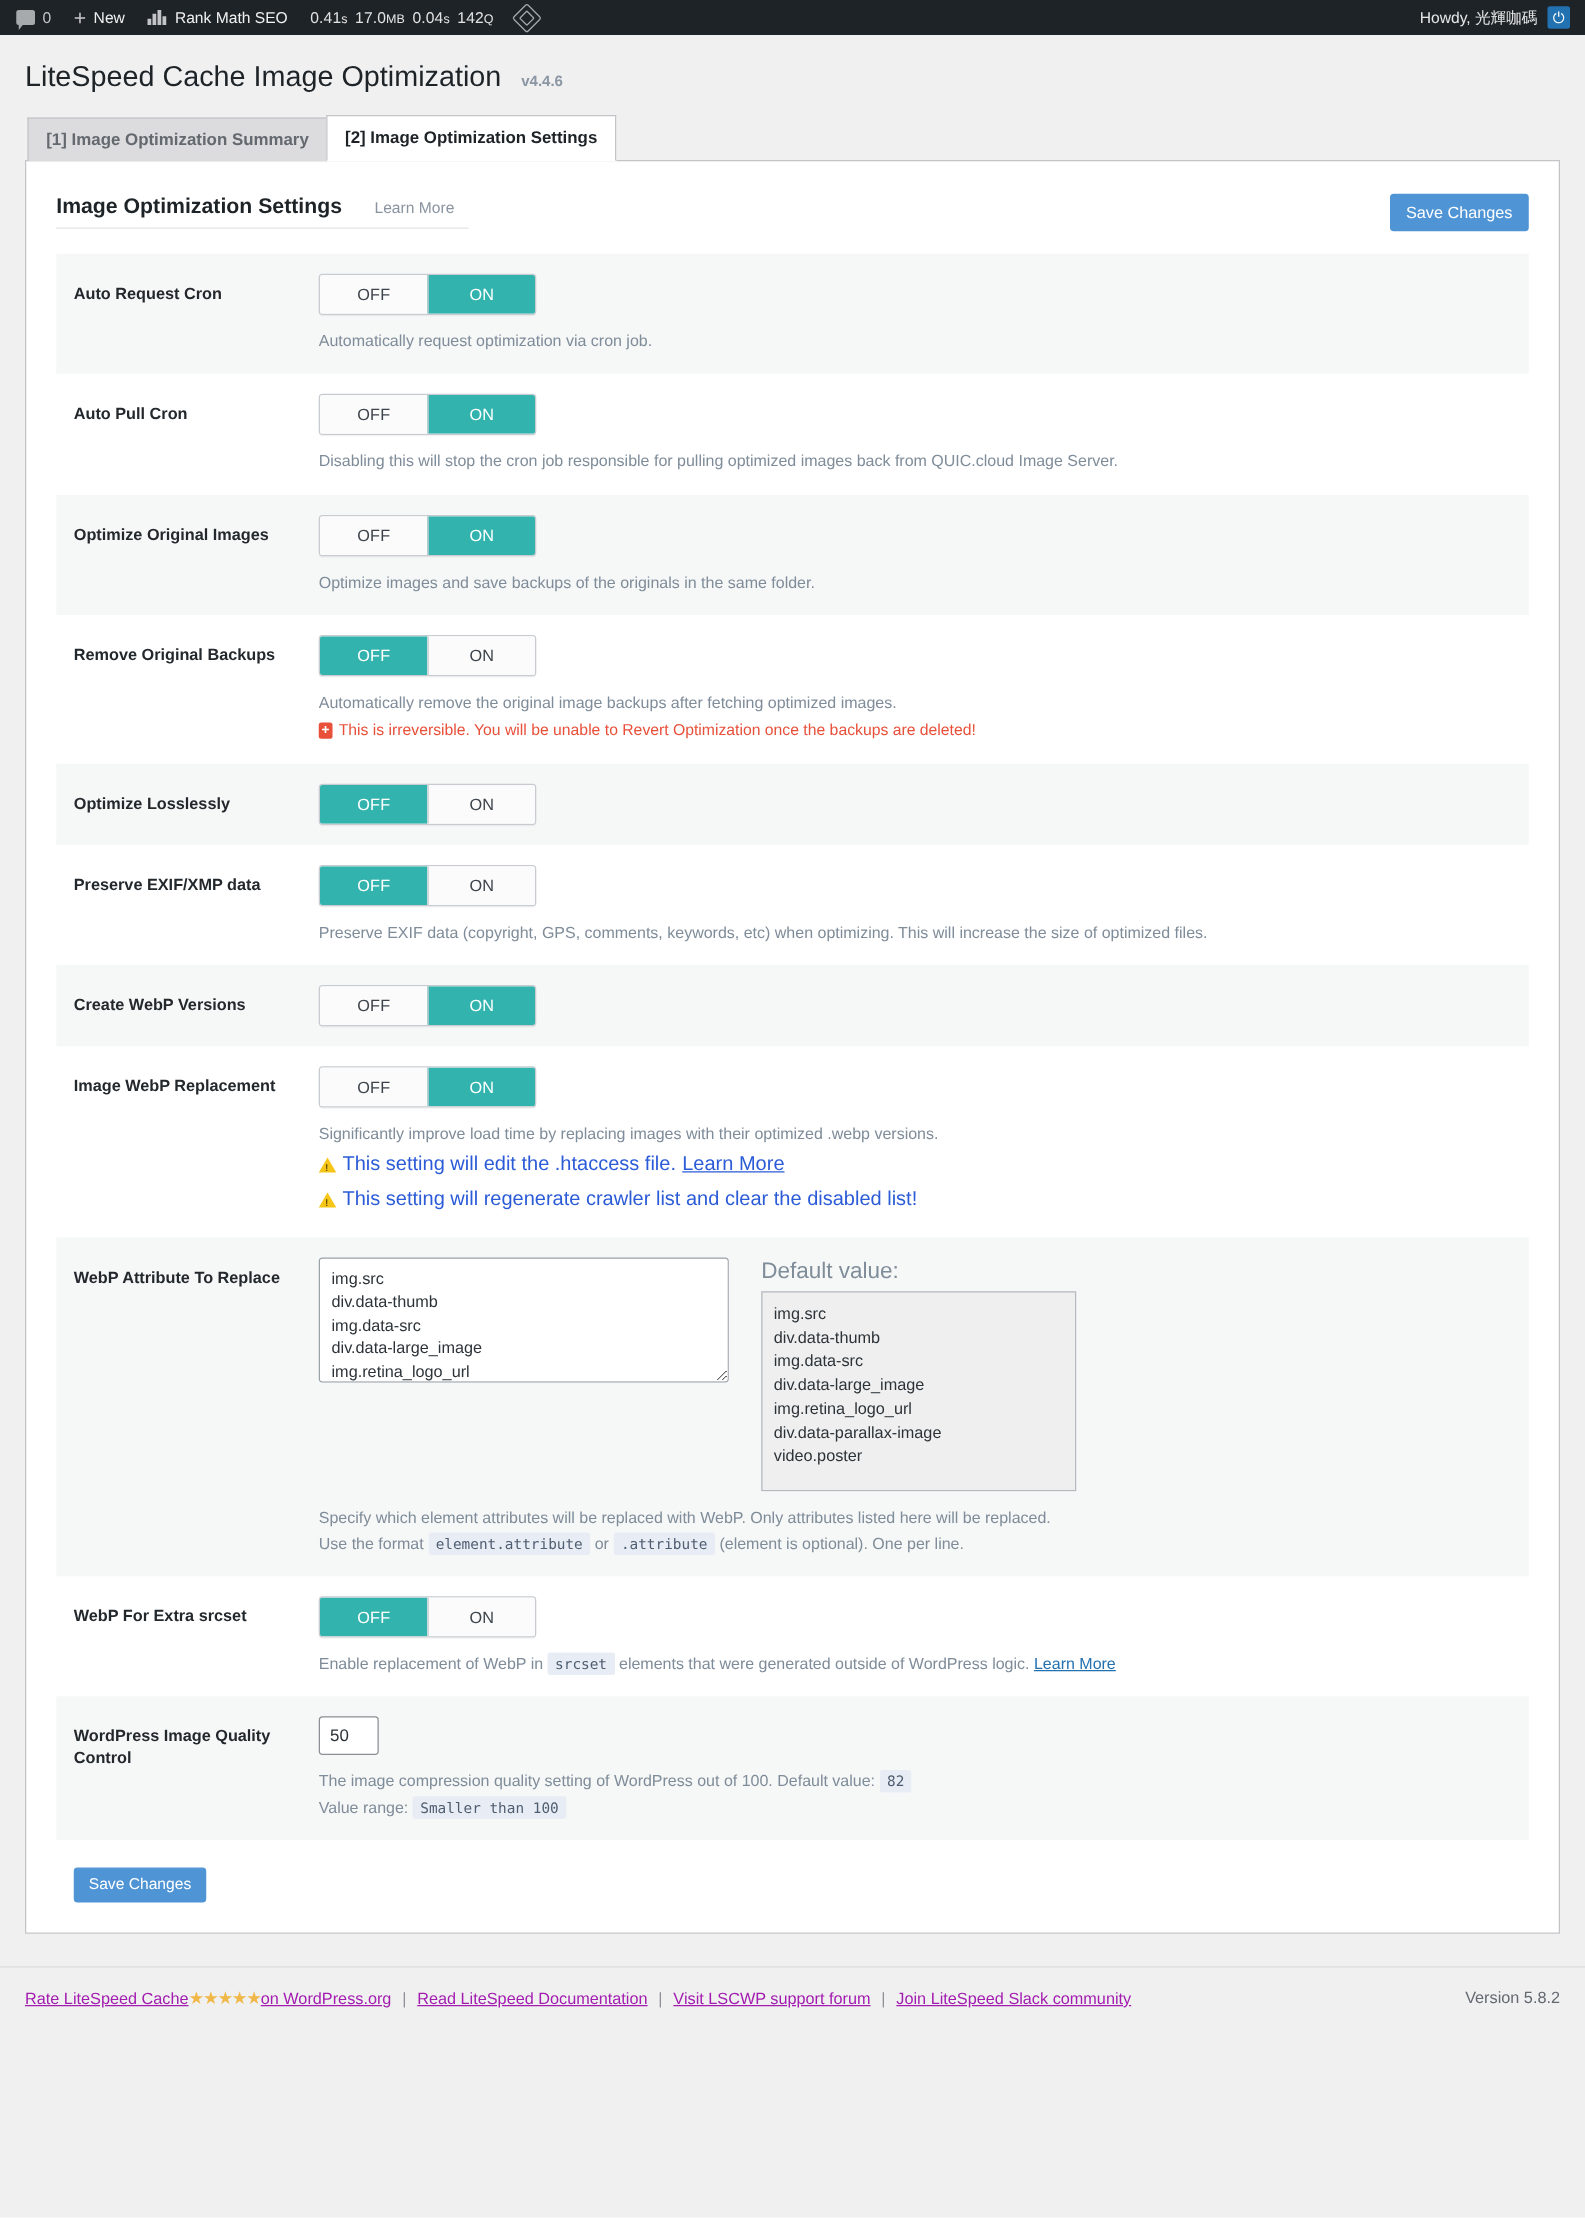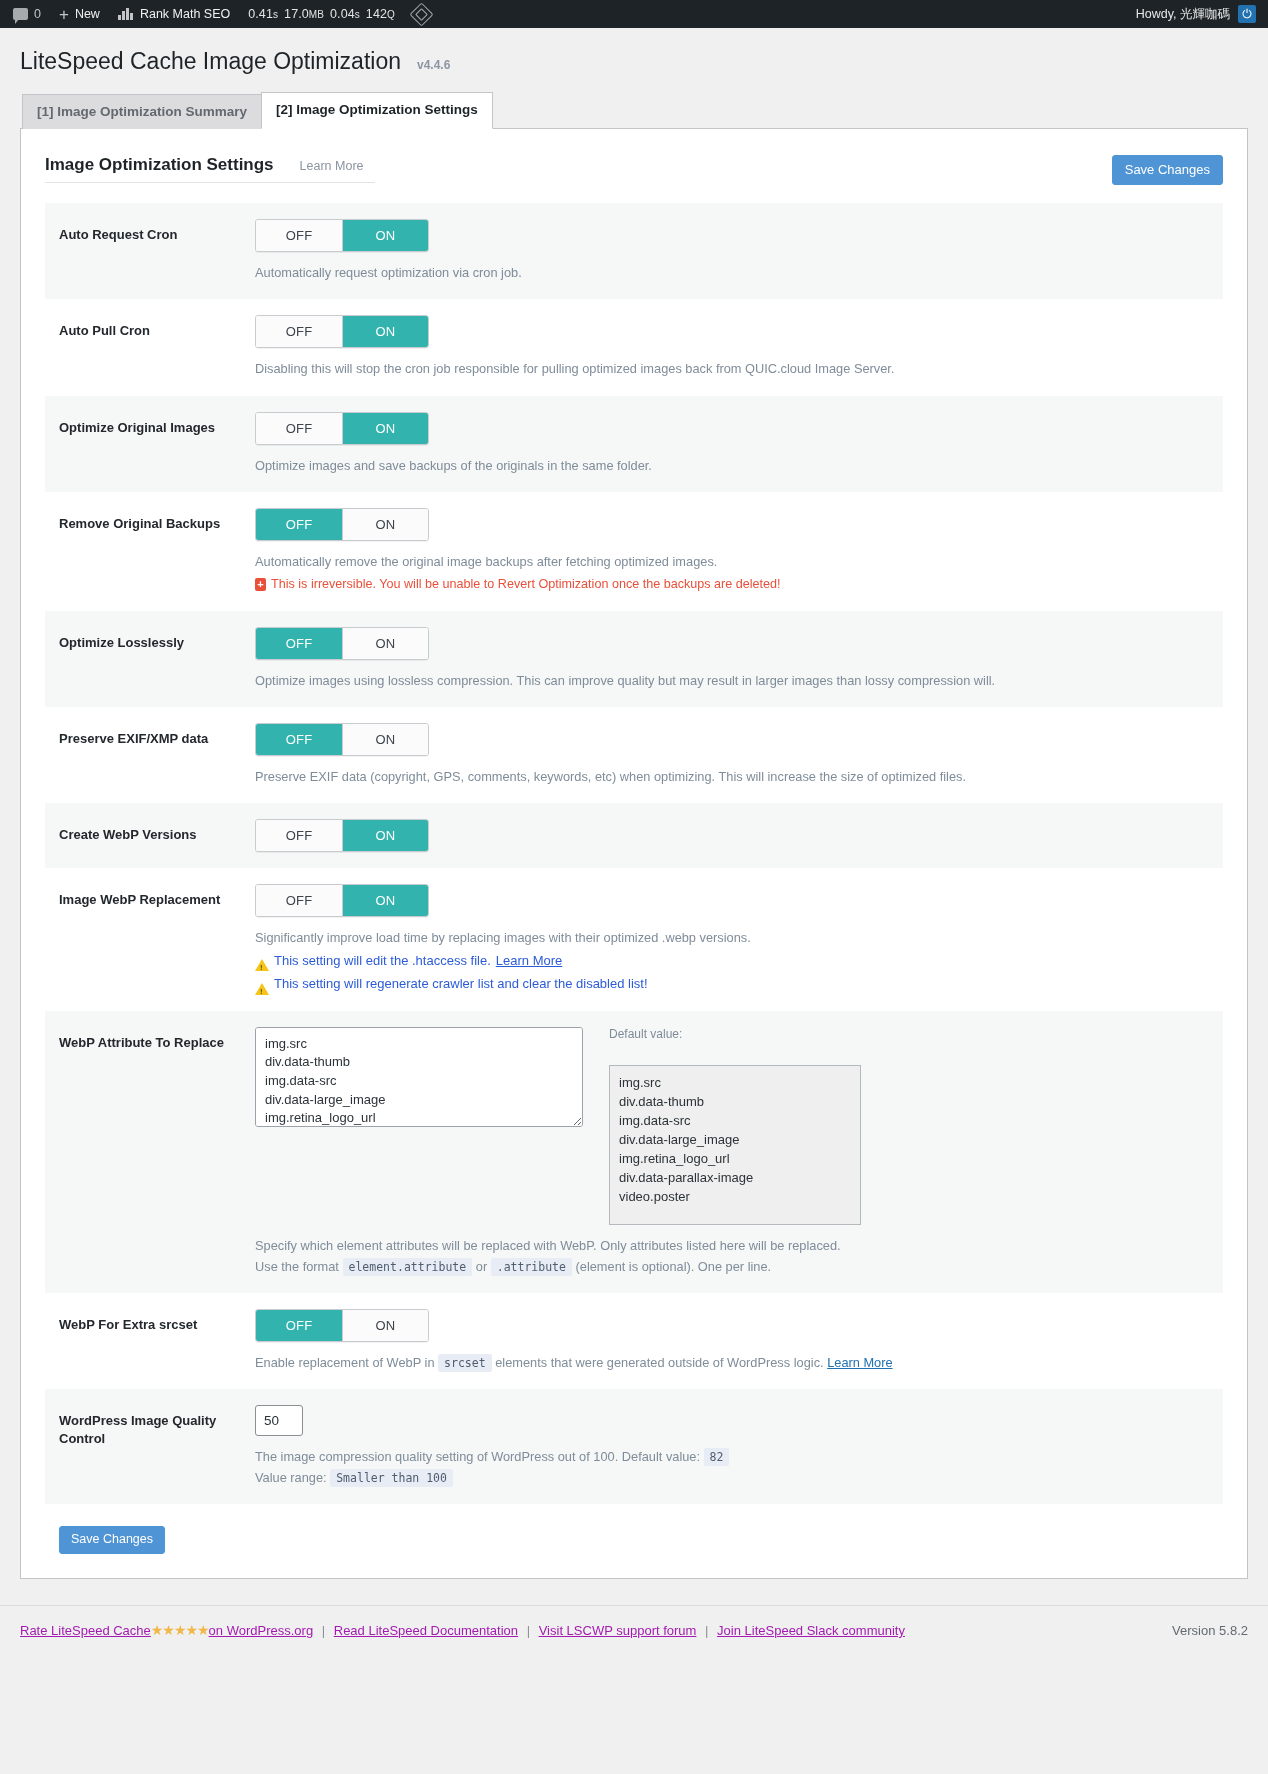--- a/index.html
+++ b/index.html
@@ -107,21 +107,21 @@
   .toggle .opt {
     width: 86px; text-align:center; padding: 8px 0; font-size:13px; color:#3c434a;
     background:#fbfbfc; cursor:pointer; letter-spacing:.2px;
   }
   .toggle .opt.on { background:#32b3ad; color:#fff; }
   .toggle .opt + .opt { border-left:1px solid #c8ccd0; }
 
   .desc { color:#7f8c99; font-size:12.8px; line-height:1.65; margin-top:10px; }
   .desc .line { display:block; }
   .note-red { color:#e8503a; font-size:12.6px; display:flex; align-items:center; gap:5px; margin-top:2px;}
-  .note-blue { color:#2b5bd7; font-size:13px; display:flex; align-items:flex-end; gap:5px; margin-top:2px;}
+  .note-blue { color:#2b5bd7; font-size:16px; display:flex; align-items:center; gap:5px; margin-top:2px;}
   .note-blue a { color:#2b5bd7; }
   .badge-stop {
     display:inline-block; width:11px; height:13px; background:#e8503a; border-radius:2px;
     position:relative; flex:0 0 auto;
   }
   .badge-stop:after{ content:"+"; position:absolute; inset:0; color:#fff; font-size:11px; line-height:13px; text-align:center; font-weight:bold;}
   .warn-tri {
     width:0;height:0;border-left:7px solid transparent;border-right:7px solid transparent;
     border-bottom:12px solid #f5c518; position:relative; flex:0 0 auto;
   }
@@ -134,21 +134,21 @@
 
   
   .webp-grid { display:flex; gap:26px; align-items:flex-start; }
   textarea.ta {
     width: 328px; height: 100px; padding: 7px 9px; font-size:13px;
     font-family:"Liberation Sans", sans-serif; color:#2c3338;
     border:1px solid #9ba2a9; border-radius:3px; resize:vertical; line-height:1.43;
     background:#fff;
   }
   .defaults { padding-top: 0; }
-  .defaults-label { color:#7f8c99; font-size:12px; margin-bottom:24px; }
+  .defaults-label { color:#7f8c99; font-size:18px; margin-bottom:6px; }
   .defaults-box {
     width: 252px; height: 160px; padding: 7px 9px; font-size:13px; color:#2c3338;
     border:1px solid #b4b9be; background:#efefef; line-height:1.47; overflow:hidden;
     font-family:"Liberation Sans", sans-serif; white-space:pre; resize:none;
   }
   input.num {
     width: 48px; padding: 7px 8px; font-size:13.5px; color:#2c3338;
     border:1px solid #8c8f94; border-radius:3px; font-family:inherit; background:#fff;
   }
 
@@ -275,21 +275,20 @@
         </div>
       </div>
 
       <div class="setting-row striped">
         <div class="setting-label">Optimize Losslessly</div>
         <div class="setting-field">
           <div class="toggle">
             <div class="opt on">OFF</div>
             <div class="opt">ON</div>
           </div>
-          <div class="desc">Optimize images using lossless compression. This can improve quality but may result in larger images than lossy compression will.</div>
         </div>
       </div>
 
       <div class="setting-row">
         <div class="setting-label">Preserve EXIF/XMP data</div>
         <div class="setting-field">
           <div class="toggle">
             <div class="opt on">OFF</div>
             <div class="opt">ON</div>
           </div>

